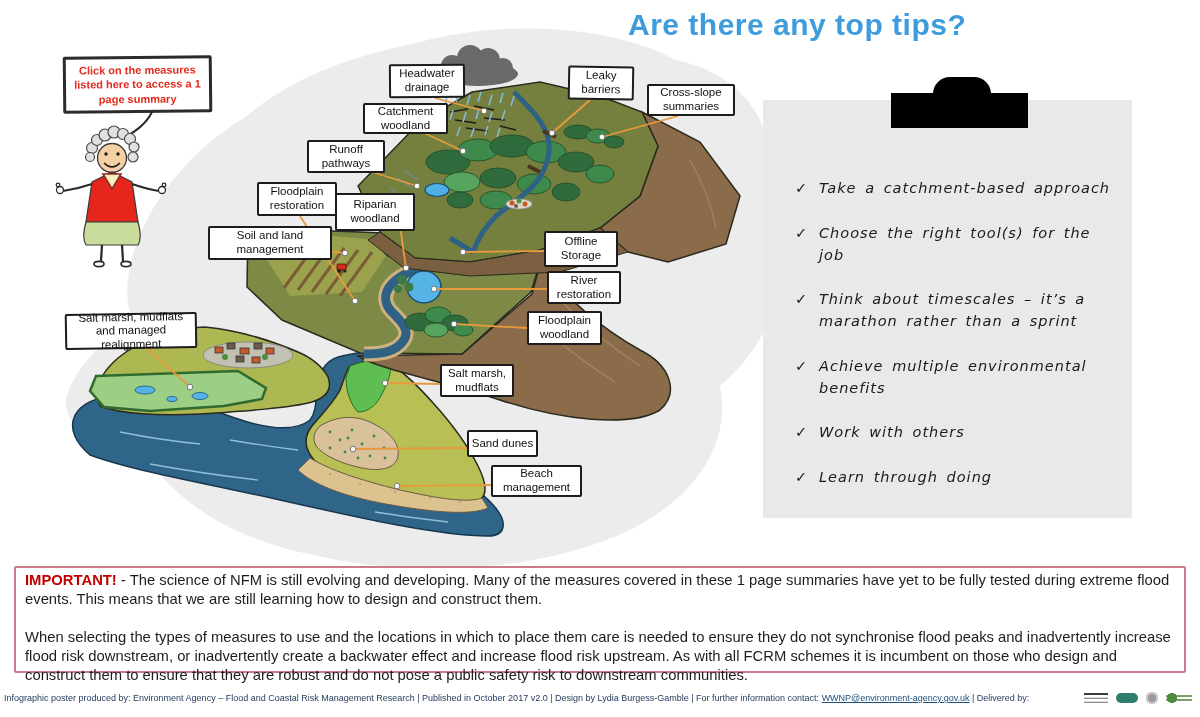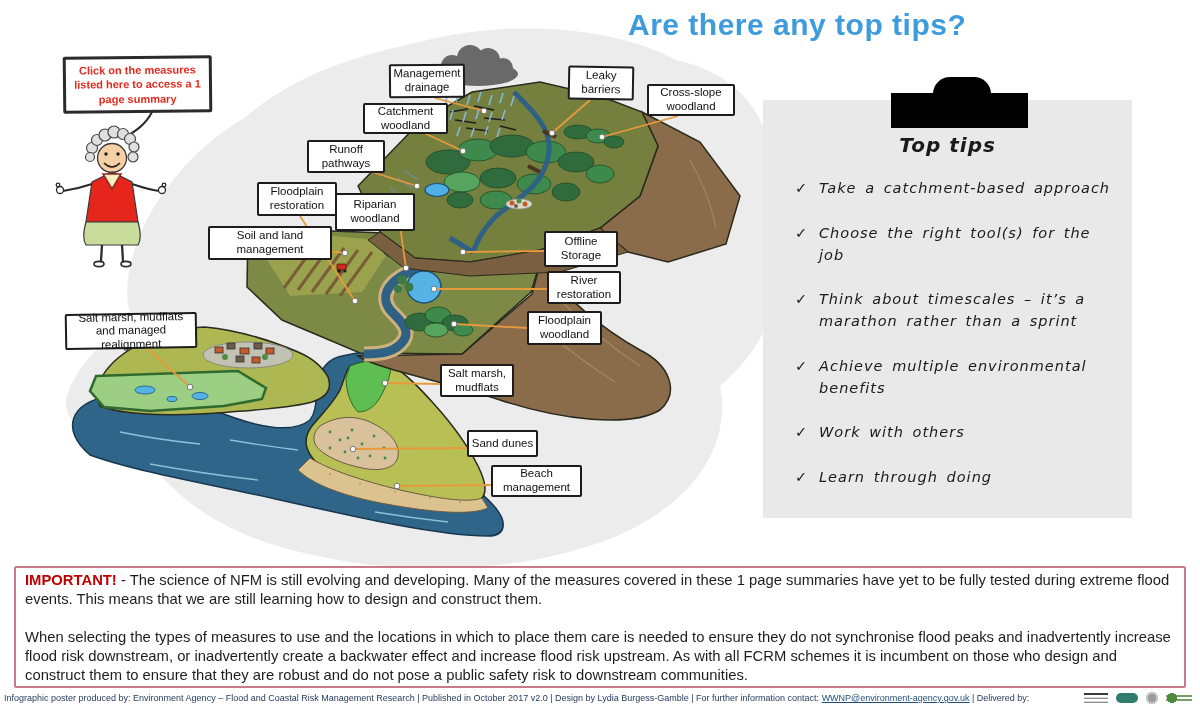--- a/index.html
+++ b/index.html
@@ -30,21 +30,21 @@
   .hat-brim { position:absolute; left:891px; top:93px; width:137px; height:35px; background:#000; }
   .tips-title { position:absolute; left:763px; top:133px; width:369px; text-align:center;
                 font-size:20px; font-weight:bold; font-style:italic; letter-spacing:1px;
                 color:#1a1a1a; font-family:"DejaVu Sans", sans-serif; }
   .tips-list { position:absolute; left:795px; top:178px; width:322px; margin:0; padding:0;
                list-style:none; font-family:"DejaVu Sans", sans-serif; }
   .tips-list li { display:flex; gap:10px; margin-bottom:23px; font-size:14.5px; font-style:italic;
                   line-height:1.5; letter-spacing:1px; word-spacing:3px; color:#1a1a1a; }
   .tips-list .check { flex:0 0 14px; font-style:normal; font-weight:bold; letter-spacing:0; }
 
-  .important-box { position:absolute; left:14px; top:566px; width:1172px; height:122px;
+  .important-box { position:absolute; left:14px; top:566px; width:1172px; height:107px;
                    border:2px solid #C87C8A; border-radius:2px; box-sizing:border-box;
                    padding:3px 9px; font-size:14.8px; color:#1d1d1d; line-height:1.28;
                    background:#fff; }
   .important-box p { margin:0 0 19px 0; }
   .important-box p:last-child { margin-bottom:0; }
   .important-label { color:#C00000; font-weight:bold; }
 
   .footer { position:absolute; left:0px; top:690px; width:1200px; height:17px;
             font-size:9px; color:#253C5F; }
   .footer-text { position:absolute; left:4px; top:3px; white-space:nowrap; }
@@ -341,40 +341,39 @@
       <line x1="122" y1="245" x2="123" y2="261" stroke="#2A2A2A" stroke-width="2.2"></line>
       <ellipse cx="99" cy="264" rx="5" ry="2.6" fill="none" stroke="#2A2A2A" stroke-width="1.6"></ellipse>
       <ellipse cx="126" cy="264" rx="5" ry="2.6" fill="none" stroke="#2A2A2A" stroke-width="1.6"></ellipse>
     </g>
   </svg>
 
   <div class="headline headline-right">Are there any top tips?</div>
 
   <div class="bubble">Click on the measures listed here to access a 1 page summary</div>
 
-  <div class="m-label" style="left:389px;top:64px;width:76px;height:34px;transform:rotate(-0.5deg)">Management drainage</div>
+  <div class="m-label" style="left:389px;top:64px;width:76px;height:34px;transform:rotate(-0.5deg)">Headwater drainage</div>
   <div class="m-label" style="left:363px;top:103px;width:85px;height:31px">Catchment woodland</div>
   <div class="m-label" style="left:307px;top:140px;width:78px;height:33px">Runoff pathways</div>
   <div class="m-label" style="left:257px;top:182px;width:80px;height:34px">Floodplain restoration</div>
   <div class="m-label" style="left:335px;top:193px;width:80px;height:38px">Riparian woodland</div>
   <div class="m-label" style="left:208px;top:226px;width:124px;height:34px">Soil and land management</div>
   <div class="m-label" style="left:568px;top:66px;width:66px;height:34px;transform:rotate(1deg)">Leaky barriers</div>
-  <div class="m-label" style="left:647px;top:84px;width:88px;height:32px">Cross-slope woodland</div>
+  <div class="m-label" style="left:647px;top:84px;width:88px;height:32px">Cross-slope summaries</div>
   <div class="m-label" style="left:544px;top:231px;width:74px;height:36px">Offline Storage</div>
   <div class="m-label" style="left:547px;top:271px;width:74px;height:33px">River restoration</div>
   <div class="m-label" style="left:527px;top:311px;width:75px;height:34px">Floodplain woodland</div>
   <div class="m-label" style="left:65px;top:313px;width:132px;height:36px;transform:rotate(-1deg)">Salt marsh, mudflats and managed realignment</div>
   <div class="m-label" style="left:440px;top:364px;width:74px;height:33px">Salt marsh, mudflats</div>
   <div class="m-label" style="left:467px;top:430px;width:71px;height:27px">Sand dunes</div>
   <div class="m-label" style="left:491px;top:465px;width:91px;height:32px">Beach management</div>
 
   <div class="tips-panel"></div>
   <div class="hat-dome"></div>
   <div class="hat-brim"></div>
-  <div class="tips-title">Top tips</div>
   <ul class="tips-list">
     <li>
         <span class="check">✓</span>
         <span>Take a catchment-based approach</span>
       </li>
     <li>
         <span class="check">✓</span>
         <span>Choose the right tool(s) for the job</span>
       </li>
     <li>

